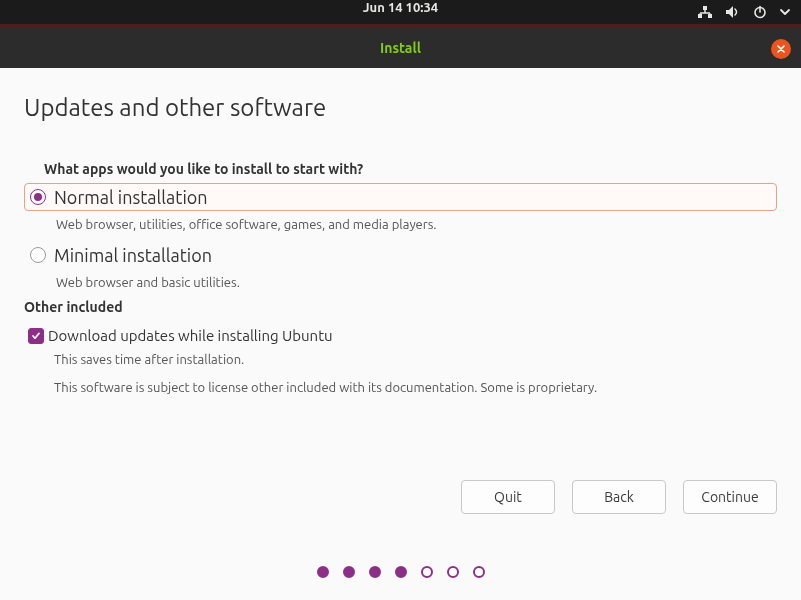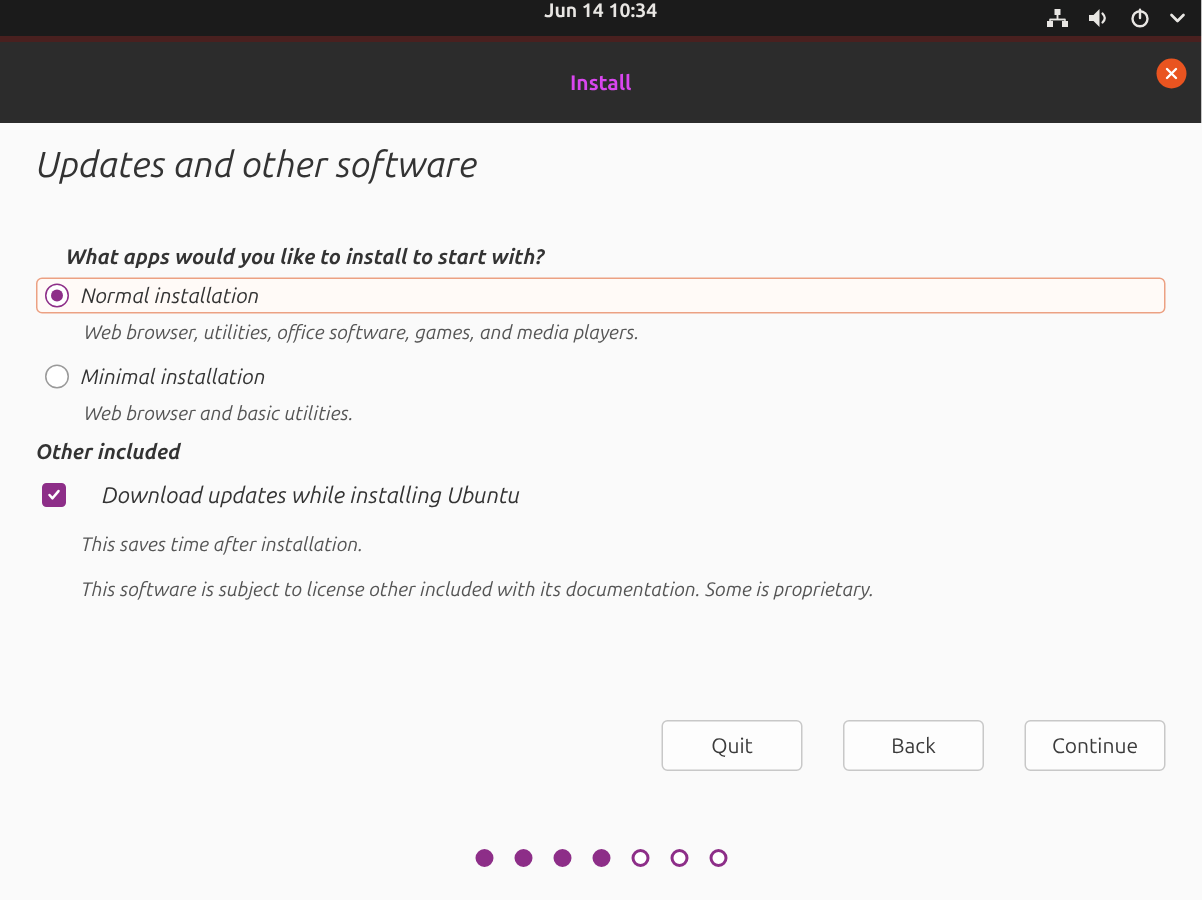--- a/index.html
+++ b/index.html
@@ -32,23 +32,23 @@
     gap: 12px;
   }
   .topbar svg { display: block; }
   .separator-strip {
     width: 100%;
     height: 4px;
     background: #49201f;
   }
   .titlebar {
     width: 100%;
-    height: 54px;
+    height: 40px;
     background: #2c2c2c;
-    color: #d946ef;
+    color: #84cc16;
     display: flex;
     align-items: center;
     justify-content: center;
     font-size: 14px;
     font-weight: 700;
     position: relative;
   }
   .close-btn {
     position: absolute;
     right: 10px;
@@ -56,22 +56,21 @@
     width: 20px;
     height: 20px;
     border-radius: 50%;
     background: #e95420;
     display: flex;
     align-items: center;
     justify-content: center;
     cursor: pointer;
   }
   .content {
-    padding: 14px 24px 0 24px;
-    font-style: italic;
+    padding: 26px 24px 0 24px;
   }
   h1 {
     font-size: 24px;
     font-weight: 400;
     color: #333;
     margin-bottom: 40px;
   }
   .section-label {
     font-size: 14px;
     font-weight: 700;
@@ -85,21 +84,21 @@
     gap: 8px;
     padding: 4px 6px;
     border-radius: 4px;
   }
   .option-row.focused {
     border: 1px solid #eca183;
     background: #fffaf7;
     padding: 3px 5px;
   }
   .option-label {
-    font-size: 14px;
+    font-size: 18px;
     color: #333;
   }
   .option-desc {
     font-size: 13px;
     color: #555;
     margin: 6px 0 10px 32px;
   }
   .other-options-title {
     font-size: 14px;
     font-weight: 700;
@@ -135,38 +134,38 @@
     justify-content: center;
     flex-shrink: 0;
   }
   .checkbox.checked {
     background: #8d2e88;
     border-color: #8d2e88;
   }
   .check-row {
     display: flex;
     align-items: center;
-    gap: 24px;
+    gap: 4px;
     padding: 2px 0 2px 4px;
   }
   .check-label {
     font-size: 15px;
     color: #333;
   }
   .check-desc {
     font-size: 13px;
     color: #555;
-    margin: 16px 0 14px 30px;
+    margin: 6px 0 14px 30px;
   }
   .button-bar {
     position: absolute;
     right: 24px;
     bottom: 86px;
     display: flex;
-    gap: 27px;
+    gap: 17px;
   }
   .btn {
     min-width: 94px;
     height: 34px;
     border: 1px solid #c8c8c8;
     background: #fdfdfd;
     border-radius: 4px;
     font-size: 14px;
     color: #3b3b3b;
     display: flex;

